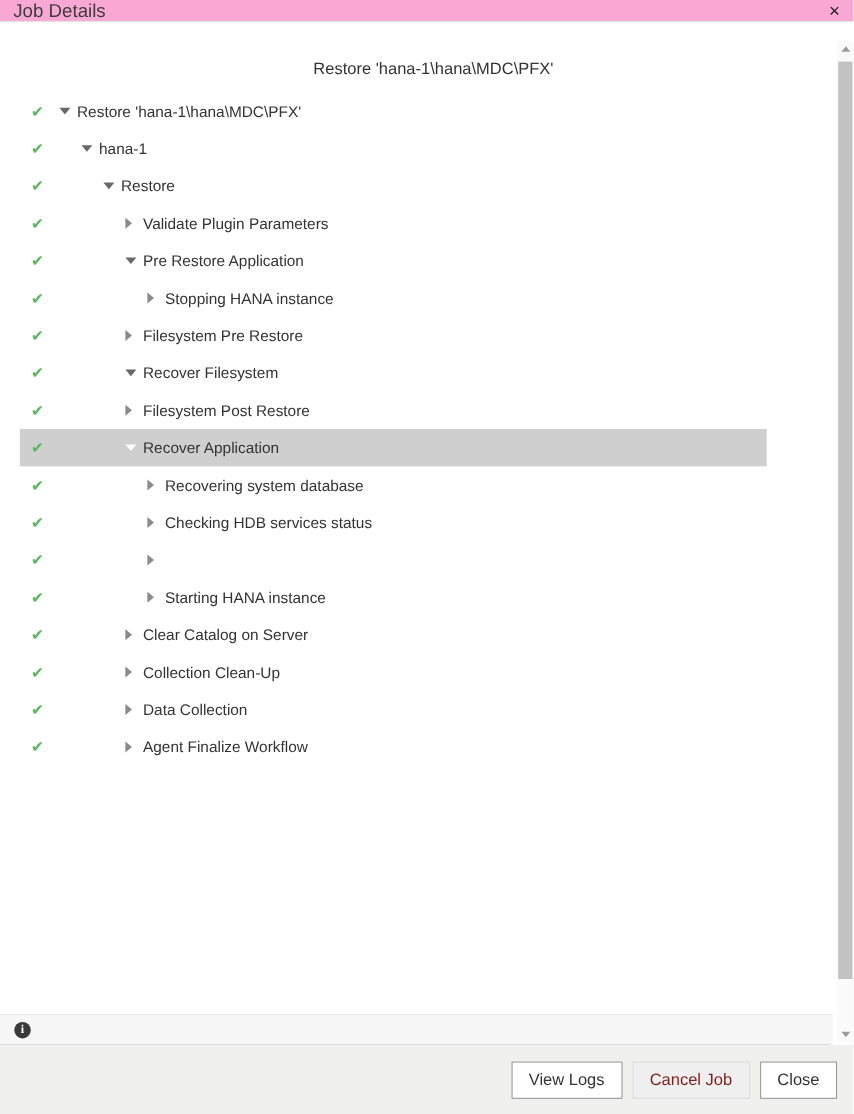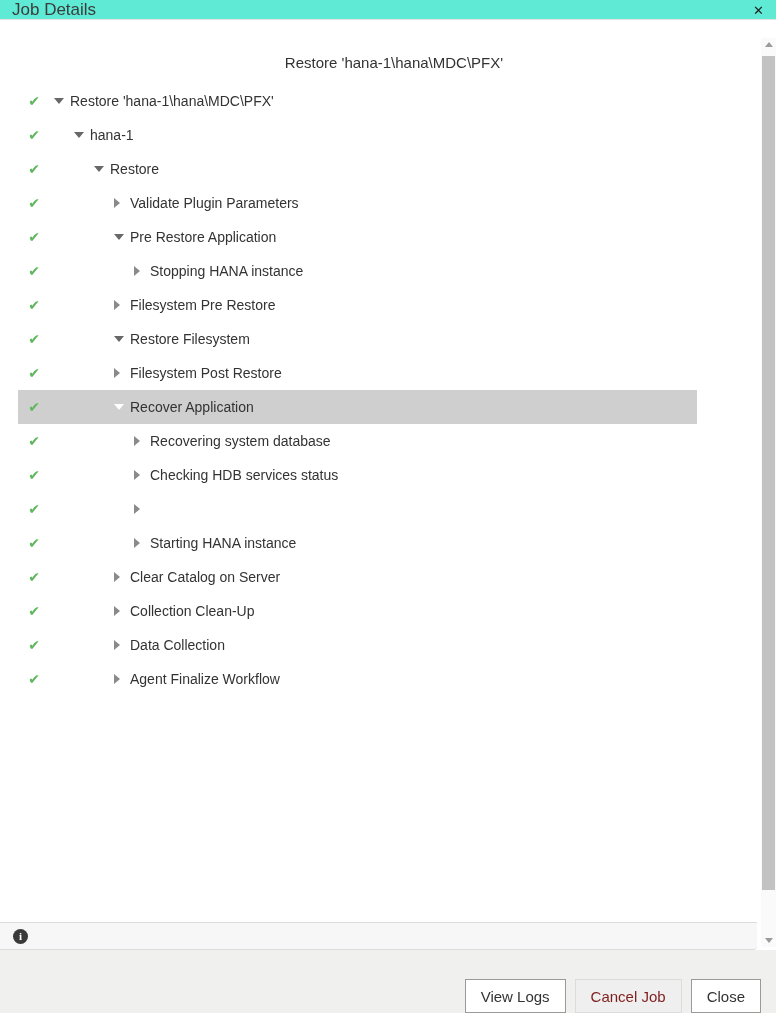--- a/index.html
+++ b/index.html
@@ -15,21 +15,21 @@
     height: 1013px;
     overflow: hidden;
     background: #fff;
   }
 
   
   .header {
     position: absolute;
     top: 0; left: 0; right: 0;
     height: 20px;
-    background: #5eead4;
+    background: #f9a8d4;
     border-bottom: 1px solid #e3e3e2;
     display: flex;
     align-items: center;
   }
   .header .title {
     margin-left: 12px;
     font-size: 17px;
     color: #3c3c3c;
   }
   .header .close {
@@ -188,21 +188,21 @@
     background: #c2c2c2;
   }
 
   
   .footer {
     position: absolute;
     left: 0; right: 0; bottom: 0;
     height: 63px;
     background: #f0f0ef;
     display: flex;
-    align-items: flex-end;
+    align-items: center;
     justify-content: flex-end;
     gap: 9px;
     padding-right: 15px;
   }
   .btn {
     height: 34px;
     padding: 0 15px;
     font-family: "Liberation Sans", sans-serif;
     font-size: 15px;
     color: #333;
@@ -261,21 +261,21 @@
           <span class="tree-label">Stopping HANA instance</span>
         </div>
         <div class="tree-row">
           <span class="check">✔</span>
           <span class="arrow right" style="margin-left: 73px;"></span>
           <span class="tree-label">Filesystem Pre Restore</span>
         </div>
         <div class="tree-row">
           <span class="check">✔</span>
           <span class="arrow down" style="margin-left: 73px;"></span>
-          <span class="tree-label">Restore Filesystem</span>
+          <span class="tree-label">Recover Filesystem</span>
         </div>
         <div class="tree-row">
           <span class="check">✔</span>
           <span class="arrow right" style="margin-left: 73px;"></span>
           <span class="tree-label">Filesystem Post Restore</span>
         </div>
         <div class="tree-row selected">
           <span class="check">✔</span>
           <span class="arrow down" style="margin-left: 73px;"></span>
           <span class="tree-label">Recover Application</span>

